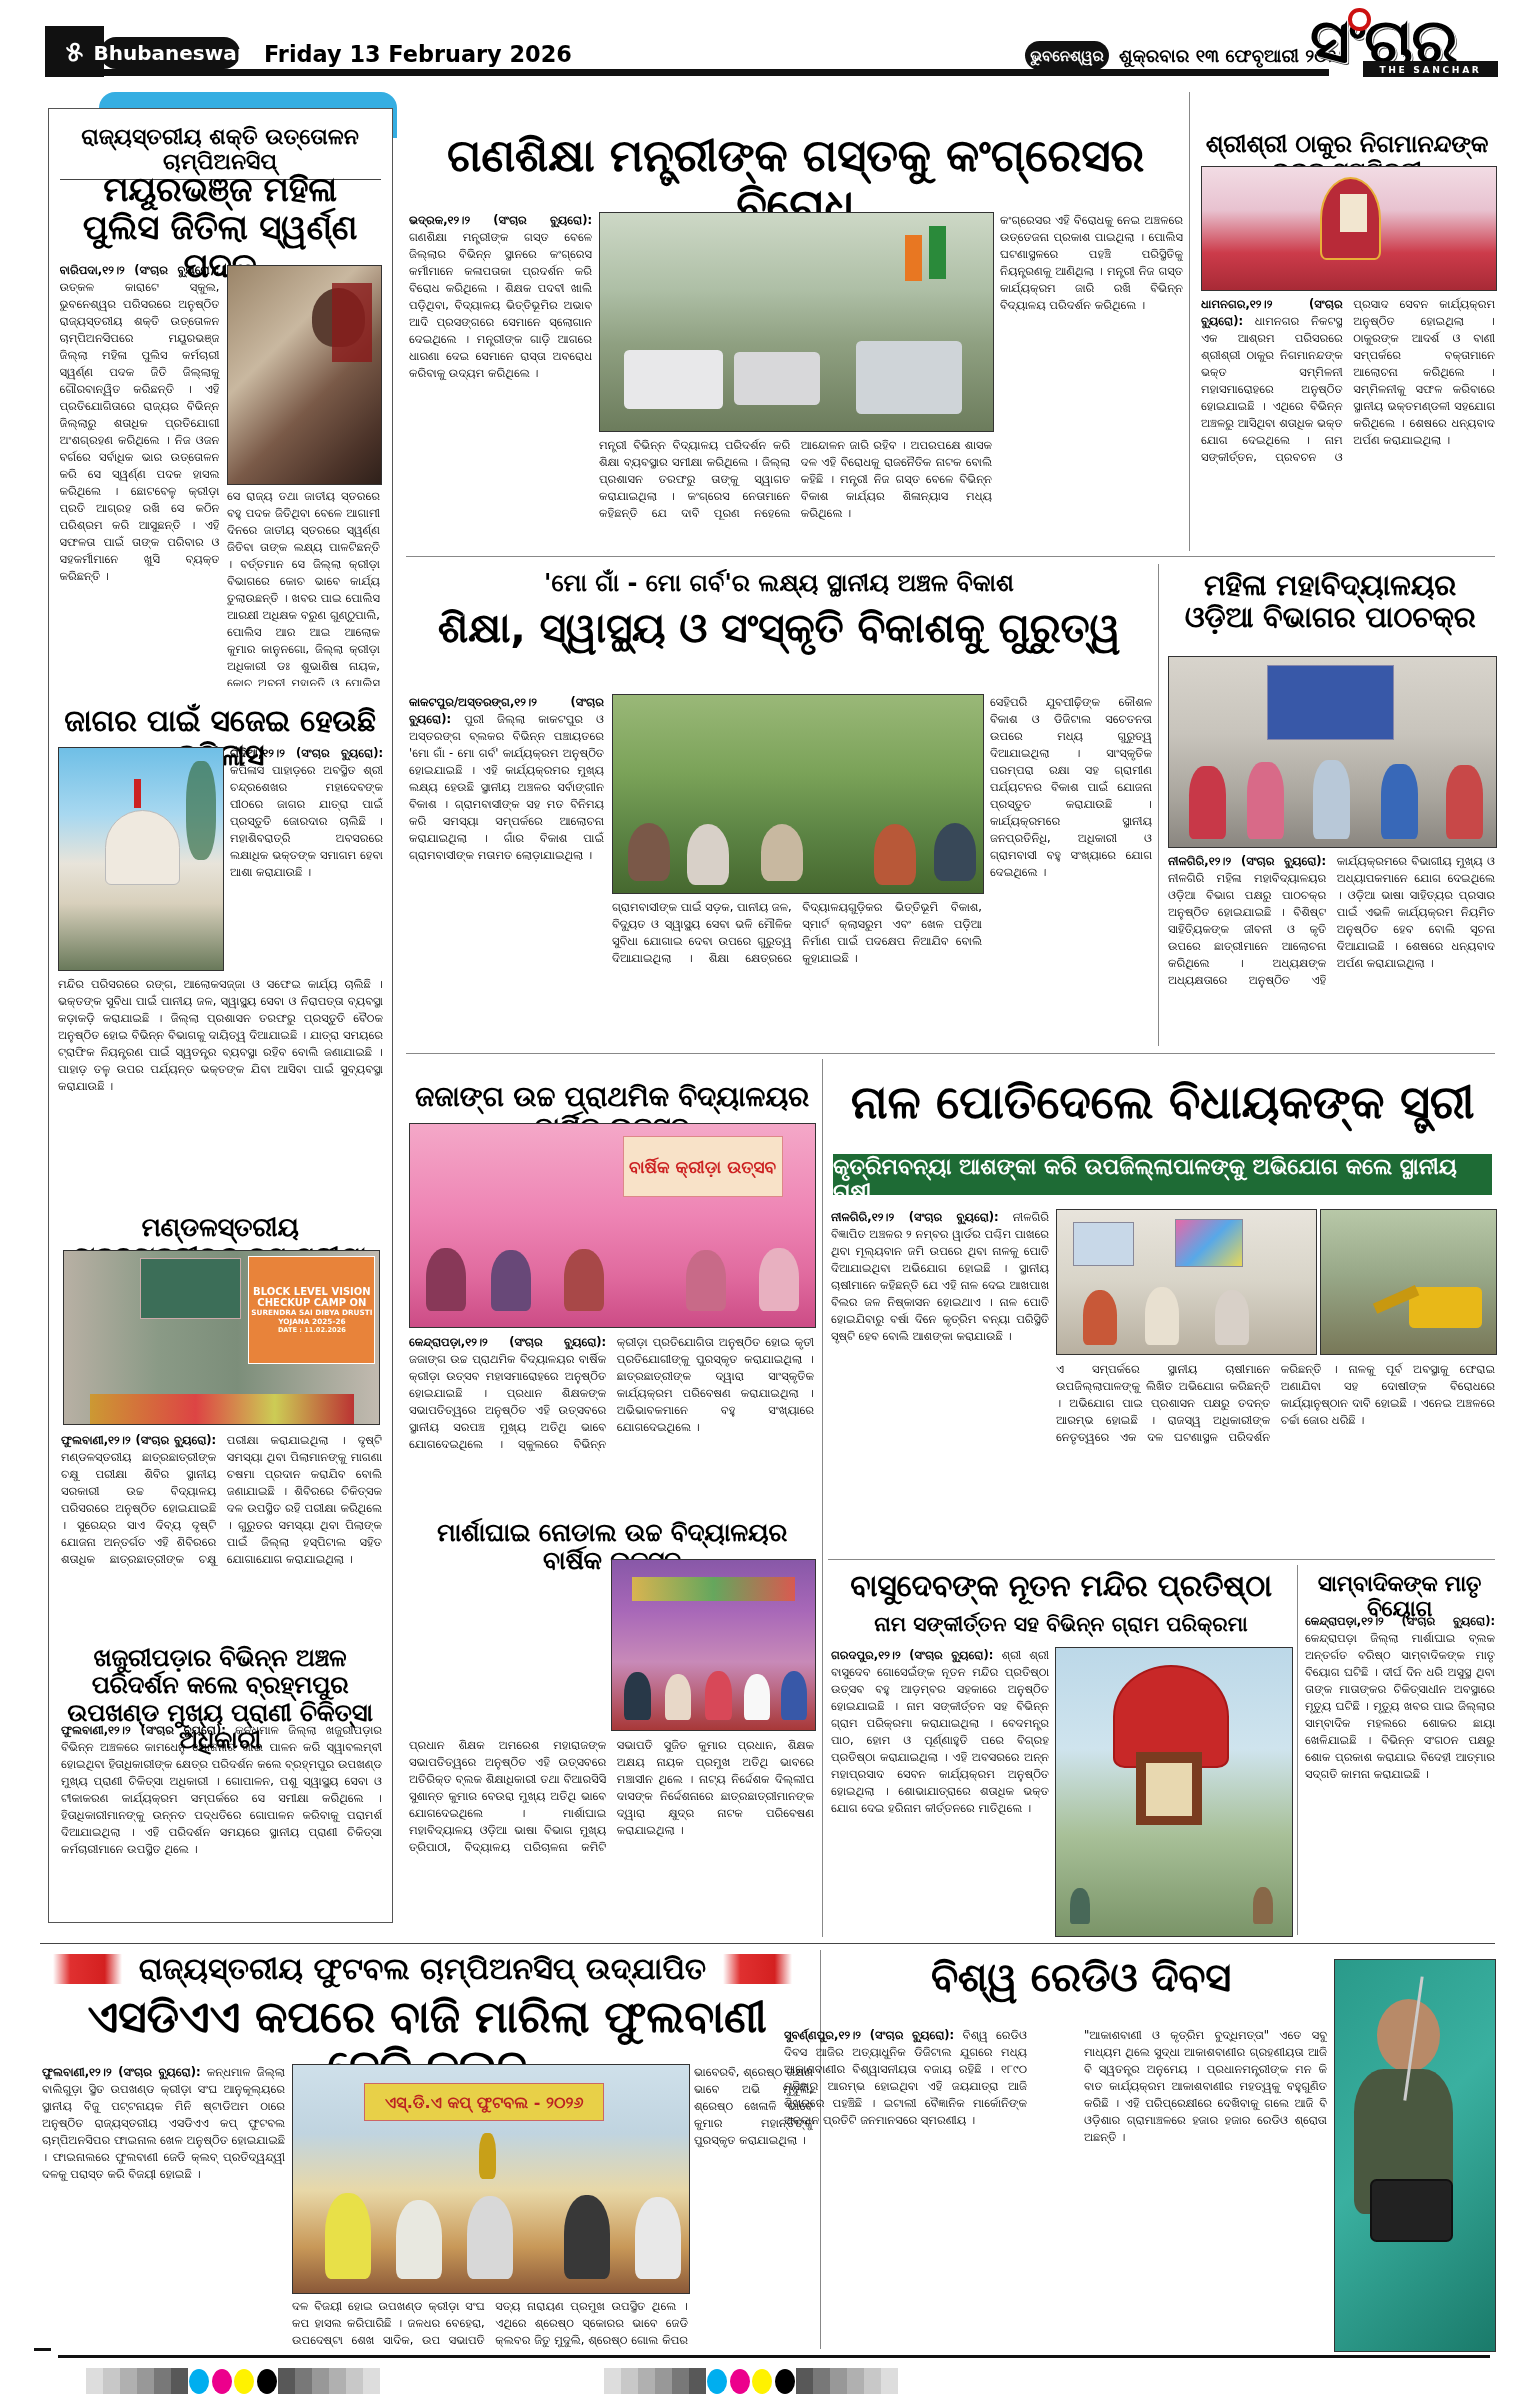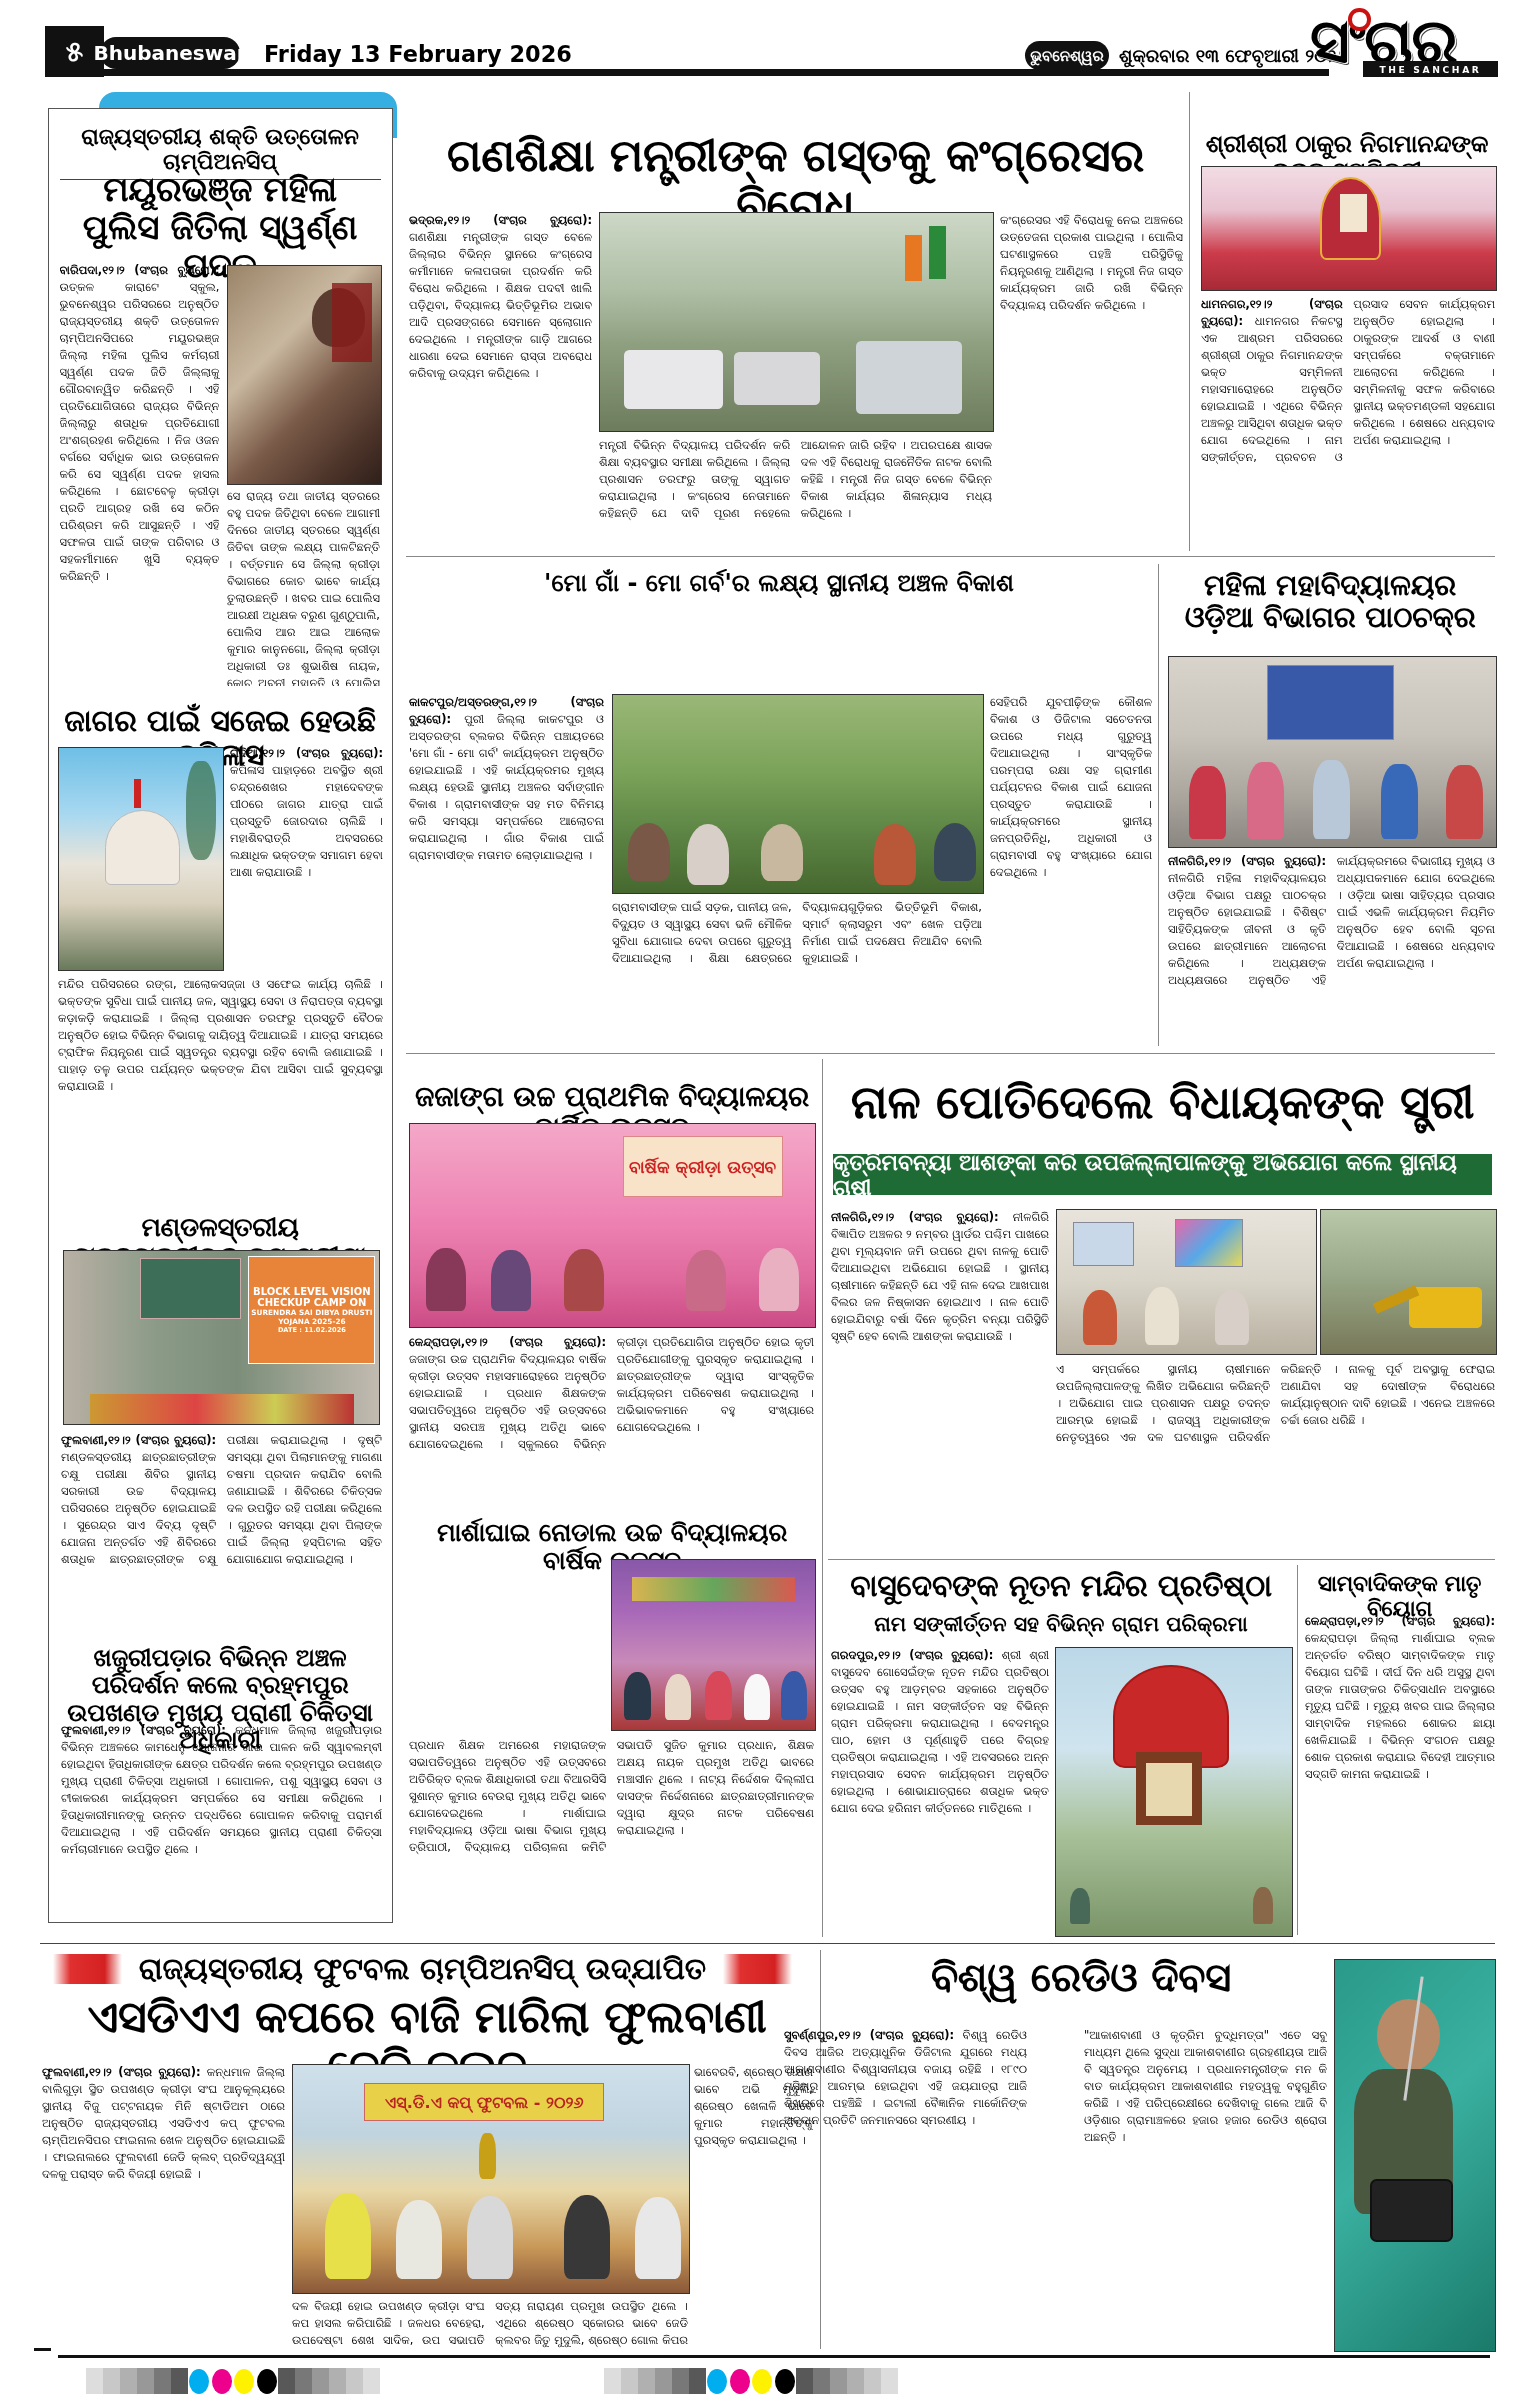--- a/index.html
+++ b/index.html
@@ -11,21 +11,21 @@
   .hl{font-weight:bold;line-height:1.12;text-align:center;letter-spacing:-0.3px;}
   .body-txt{font-size:11.5px;line-height:1.48;text-align:justify;overflow:hidden;}
   .cols2{column-count:2;column-gap:10.6px;}
   .dl{font-weight:bold;}
   .ph{overflow:hidden;border:0.7px solid #333;}
   .vrule{width:0.7px;background:#888;}
   .hrule{height:0.7px;background:#888;}
   .thickrule{background:#111;}
   .pill{background:#111;color:#fff;border-radius:17px;display:flex;align-items:center;justify-content:center;font-weight:bold;}
   .kicker-line{border-bottom:1px solid #444;}
-  .greenband{background:#1e6b35;color:#fff;display:flex;align-items:center;justify-content:center;font-weight:bold;}
+  .greenband{background:#1e6b35;color:#fff;display:flex;align-items:flex-start;justify-content:center;font-weight:bold;}
   .redbar{background:linear-gradient(90deg,#ffffff, #e03030 25%, #d42020 75%, #ffffff);height:30px;}
   .banner{position:absolute;display:flex;flex-direction:column;align-items:center;justify-content:center;text-align:center;}
   .logo-od{font-weight:bold;letter-spacing:-1.3px;text-shadow:1.3px 1.3px 0 #fff, -1.3px -1.3px 0 #fff, 2px 2px 0 #444;}
   .regstrip{display:flex;align-items:center;height:26.4px;}
   .regstrip .g{width:17px;height:26.4px;}
   .regstrip .dot{width:20px;height:25px;border-radius:50%;margin:0 1.3px;}
 </style>
 </head>
 <body>
 
@@ -124,20 +124,21 @@
     <div style="position:absolute;left:47%;top:22%;width:26.4px;height:38px;background:#f2e6d0;"></div>
   </div>
   <div class="abs body-txt cols2" style="left:1201px;top:296px;width:294px;height:255px;">
     <span class="dl">ଧାମନଗର,୧୨।୨ (ସଂଚାର ବ୍ୟୁରୋ):</span>
     <span>ଧାମନଗର ନିକଟସ୍ଥ ଏକ ଆଶ୍ରମ ପରିସରରେ ଶ୍ରୀଶ୍ରୀ ଠାକୁର ନିଗମାନନ୍ଦଙ୍କ ଭକ୍ତ ସମ୍ମିଳନୀ ମହାସମାରୋହରେ ଅନୁଷ୍ଠିତ ହୋଇଯାଇଛି । ଏଥିରେ ବିଭିନ୍ନ ଅଞ୍ଚଳରୁ ଆସିଥିବା ଶତାଧିକ ଭକ୍ତ ଯୋଗ ଦେଇଥିଲେ । ନାମ ସଙ୍କୀର୍ତ୍ତନ, ପ୍ରବଚନ ଓ ପ୍ରସାଦ ସେବନ କାର୍ଯ୍ୟକ୍ରମ ଅନୁଷ୍ଠିତ ହୋଇଥିଲା । ଠାକୁରଙ୍କ ଆଦର୍ଶ ଓ ବାଣୀ ସମ୍ପର୍କରେ ବକ୍ତାମାନେ ଆଲୋଚନା କରିଥିଲେ । ସମ୍ମିଳନୀକୁ ସଫଳ କରିବାରେ ସ୍ଥାନୀୟ ଭକ୍ତମଣ୍ଡଳୀ ସହଯୋଗ କରିଥିଲେ । ଶେଷରେ ଧନ୍ୟବାଦ ଅର୍ପଣ କରାଯାଇଥିଲା ।</span>
   </div>
 
   <div class="abs hrule" style="left:406px;top:556px;width:1089px;"></div>
 
   <div class="abs ctr bold" style="left:406px;top:569px;width:746px;font-size:24px;">'ମୋ ଗାଁ - ମୋ ଗର୍ବ'ର ଲକ୍ଷ୍ୟ ସ୍ଥାନୀୟ ଅଞ୍ଚଳ ବିକାଶ</div>
+  <div class="abs hl" style="left:406px;top:606px;width:746px;font-size:41px;">ଶିକ୍ଷା, ସ୍ୱାସ୍ଥ୍ୟ ଓ ସଂସ୍କୃତି ବିକାଶକୁ ଗୁରୁତ୍ୱ</div>
   <div class="abs body-txt" style="left:409px;top:694px;width:195px;height:350px;">
     <span class="dl">କାକଟପୁର/ଅସ୍ତରଙ୍ଗ,୧୨।୨ (ସଂଚାର ବ୍ୟୁରୋ):</span>
     <span>ପୁରୀ ଜିଲ୍ଲା କାକଟପୁର ଓ ଅସ୍ତରଙ୍ଗ ବ୍ଲକର ବିଭିନ୍ନ ପଞ୍ଚାୟତରେ 'ମୋ ଗାଁ - ମୋ ଗର୍ବ' କାର୍ଯ୍ୟକ୍ରମ ଅନୁଷ୍ଠିତ ହୋଇଯାଇଛି । ଏହି କାର୍ଯ୍ୟକ୍ରମର ମୁଖ୍ୟ ଲକ୍ଷ୍ୟ ହେଉଛି ସ୍ଥାନୀୟ ଅଞ୍ଚଳର ସର୍ବାଙ୍ଗୀନ ବିକାଶ । ଗ୍ରାମବାସୀଙ୍କ ସହ ମତ ବିନିମୟ କରି ସମସ୍ୟା ସମ୍ପର୍କରେ ଆଲୋଚନା କରାଯାଇଥିଲା । ଗାଁର ବିକାଶ ପାଇଁ ଗ୍ରାମବାସୀଙ୍କ ମତାମତ ଲୋଡ଼ାଯାଇଥିଲା ।</span>
   </div>
   <div class="abs ph" style="left:612px;top:694px;width:370px;height:198px;background:linear-gradient(180deg,#9ab878 0%,#7aa258 40%,#5c8444 70%,#46682f 100%);">
     <div style="position:absolute;left:4%;bottom:6%;width:42px;height:58px;border-radius:50% 50% 20% 20%;background:#7a5848;"></div>
     <div style="position:absolute;left:20%;bottom:4%;width:42px;height:61px;border-radius:50% 50% 20% 20%;background:#d8d0c8;"></div>
     <div style="position:absolute;left:40%;bottom:6%;width:42px;height:57px;border-radius:50% 50% 20% 20%;background:#c8b8a0;"></div>
     <div style="position:absolute;right:18%;bottom:4%;width:42px;height:61px;border-radius:50% 50% 20% 20%;background:#b85838;"></div>
     <div style="position:absolute;right:2%;bottom:6%;width:42px;height:58px;border-radius:50% 50% 20% 20%;background:#384858;"></div>

